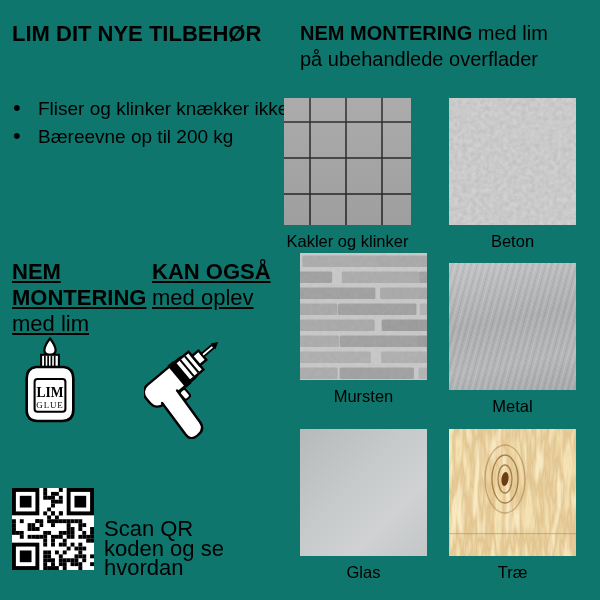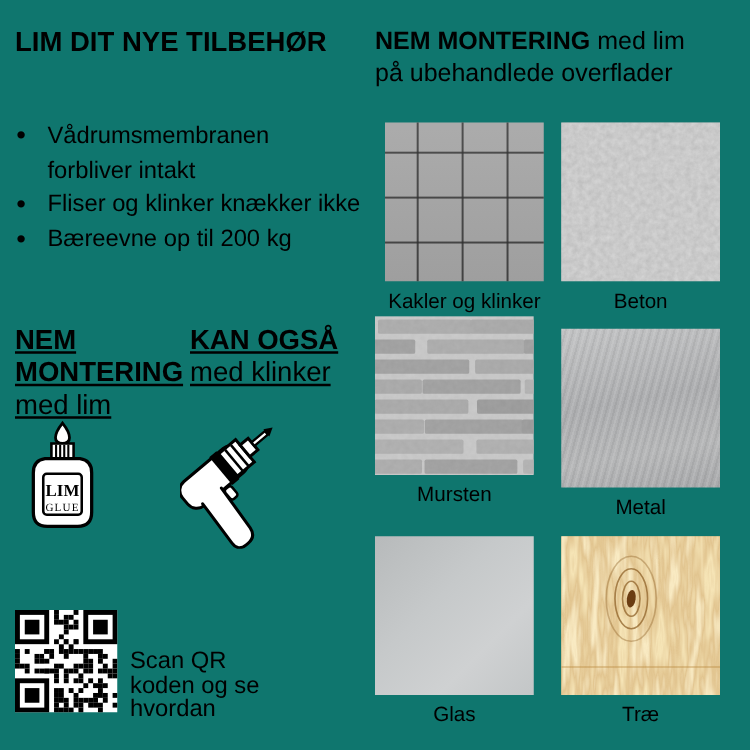--- a/index.html
+++ b/index.html
@@ -18,27 +18,27 @@
 
   .method{position:absolute;font-size:22px;line-height:26px;text-decoration:underline;}
   .method-glue{left:12px;top:259px;}
   .method-screw{left:152px;top:259px;}
   .method .reg{font-weight:400;}
 
   .glue-svg{position:absolute;left:22px;top:336px;width:56px;height:88px;}
   .drill-svg{position:absolute;left:144px;top:329px;width:97px;height:110px;}
 
   .qr-svg{position:absolute;left:12px;top:488px;width:82px;height:82px;}
-  .qr-caption{position:absolute;left:104px;top:519px;font-size:19px;line-height:19.5px;}
+  .qr-caption{position:absolute;left:104px;top:519px;font-size:22px;line-height:19.5px;}
 
   
   .r-head{position:absolute;left:300px;top:20px;font-size:20px;line-height:26px;}
 
   .swatch{position:absolute;width:127px;margin:0;}
-  .sw-0{left:308px;top:98px;}
+  .sw-0{left:284px;top:98px;}
   .sw-1{left:449px;top:98px;}
   .sw-2{left:300px;top:253px;}
   .sw-3{left:449px;top:263px;}
   .sw-4{left:300px;top:429px;}
   .sw-5{left:449px;top:429px;}
   .tex{width:127px;height:127px;}
   .tex svg{display:block;width:127px;height:127px;}
   .swatch figcaption{margin-top:7px;text-align:center;font-size:16.5px;white-space:nowrap;}
 
   
@@ -88,40 +88,36 @@
 </svg>
 
 <div id="canvas">
 
   <header class="main-head">
     <span class="line">LIM DIT NYE TILBEHØR</span>
   </header>
 
   <ul class="benefits">
     <li>
-      <span class="line">Vådrumsmembranen</span>
-      <span class="line">forbliver intakt</span>
-    </li>
-    <li>
       <span class="line">Fliser og klinker knækker ikke</span>
     </li>
     <li>
       <span class="line">Bæreevne op til 200 kg</span>
     </li>
   </ul>
 
   <section class="method method-glue">
     <span class="line"><b>NEM</b></span>
     <span class="line"><b>MONTERING</b></span>
     <span class="line reg">med lim</span>
   </section>
 
   <section class="method method-screw">
     <span class="line"><b>KAN OGSÅ</b></span>
-    <span class="line reg">med klinker</span>
+    <span class="line reg">med oplev</span>
   </section>
 
   <svg class="glue-svg" viewBox="0 0 60 94">
     <g fill="#fff" stroke="#000">
       <path stroke-width="2.4" d="M30,2.5 Q36,10 36,15 Q36,19.5 30,20 Q24,19.5 24,15 Q24,10 30,2.5 Z"></path>
       <rect x="20.5" y="20" width="19" height="13" stroke-width="2.2"></rect>
       <g stroke-width="1.8">
         <line x1="24.5" y1="21" x2="24.5" y2="32"></line>
         <line x1="28" y1="21" x2="28" y2="32"></line>
         <line x1="31.5" y1="21" x2="31.5" y2="32"></line>

